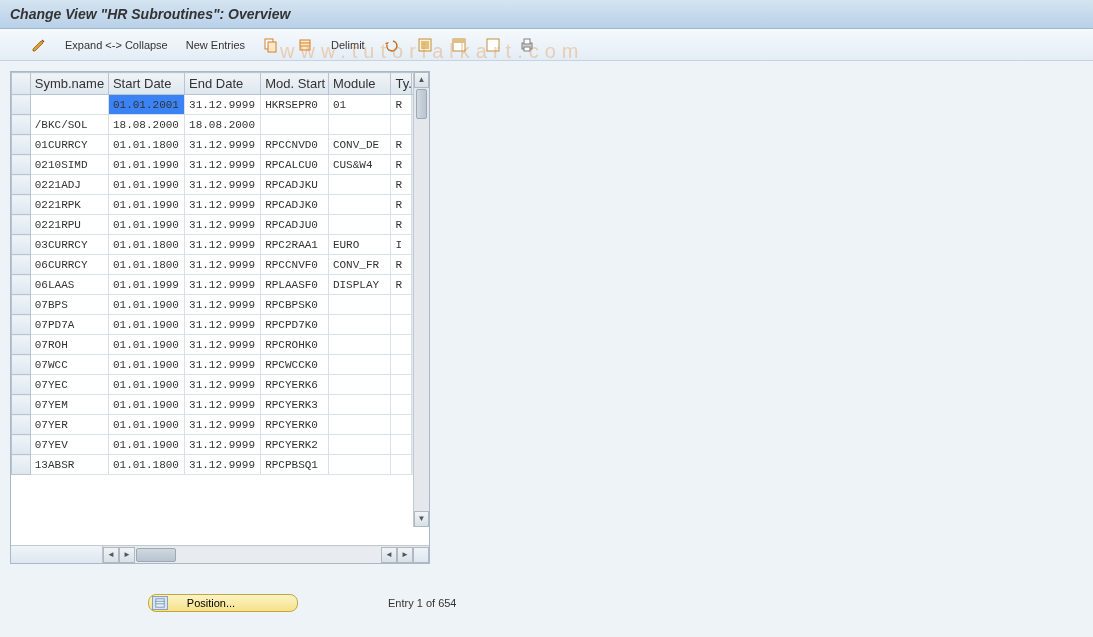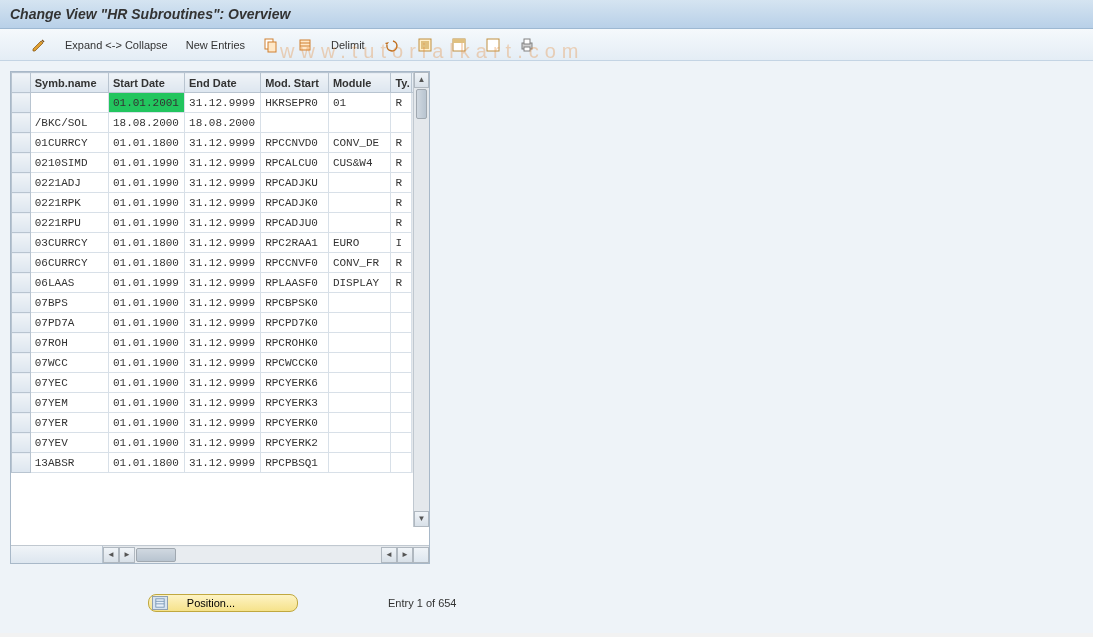--- a/index.html
+++ b/index.html
@@ -66,22 +66,22 @@
     table {
       border-collapse: collapse;
       table-layout: fixed;
       width: 100%;
     }
     thead th {
       background: linear-gradient(to bottom, #f0f4f8 0%, #dde6ef 100%);
       border: 1px solid #b8c4d0;
       padding: 3px 4px;
       text-align: left;
-      font-weight: bold;
-      font-size: 11px;
+      font-weight: normal;
+      font-size: 13px;
       color: #333;
       height: 20px;
       white-space: nowrap;
       overflow: hidden;
     }
     tbody td {
       border: 1px solid #d8e0e8;
       padding: 2px 4px;
       font-family: "Courier New", monospace;
       font-size: 11px;
@@ -90,21 +90,21 @@
       white-space: nowrap;
       overflow: hidden;
       background: #fff;
     }
     tbody td.row-selector {
       background: linear-gradient(to bottom, #f0f4f8 0%, #dde6ef 100%);
       width: 18px;
       border: 1px solid #b8c4d0;
     }
     tbody tr:first-child td.start-date {
-      background: #22c55e;
+      background: #3b82f6;
     }
     .col-sel { width: 18px; }
     .col-symb { width: 75px; }
     .col-start { width: 73px; }
     .col-end { width: 73px; }
     .col-pool { width: 65px; }
     .col-module { width: 60px; }
     .col-ty { width: 20px; }
     .col-cfg { width: 16px; }
     .cfg-header {

